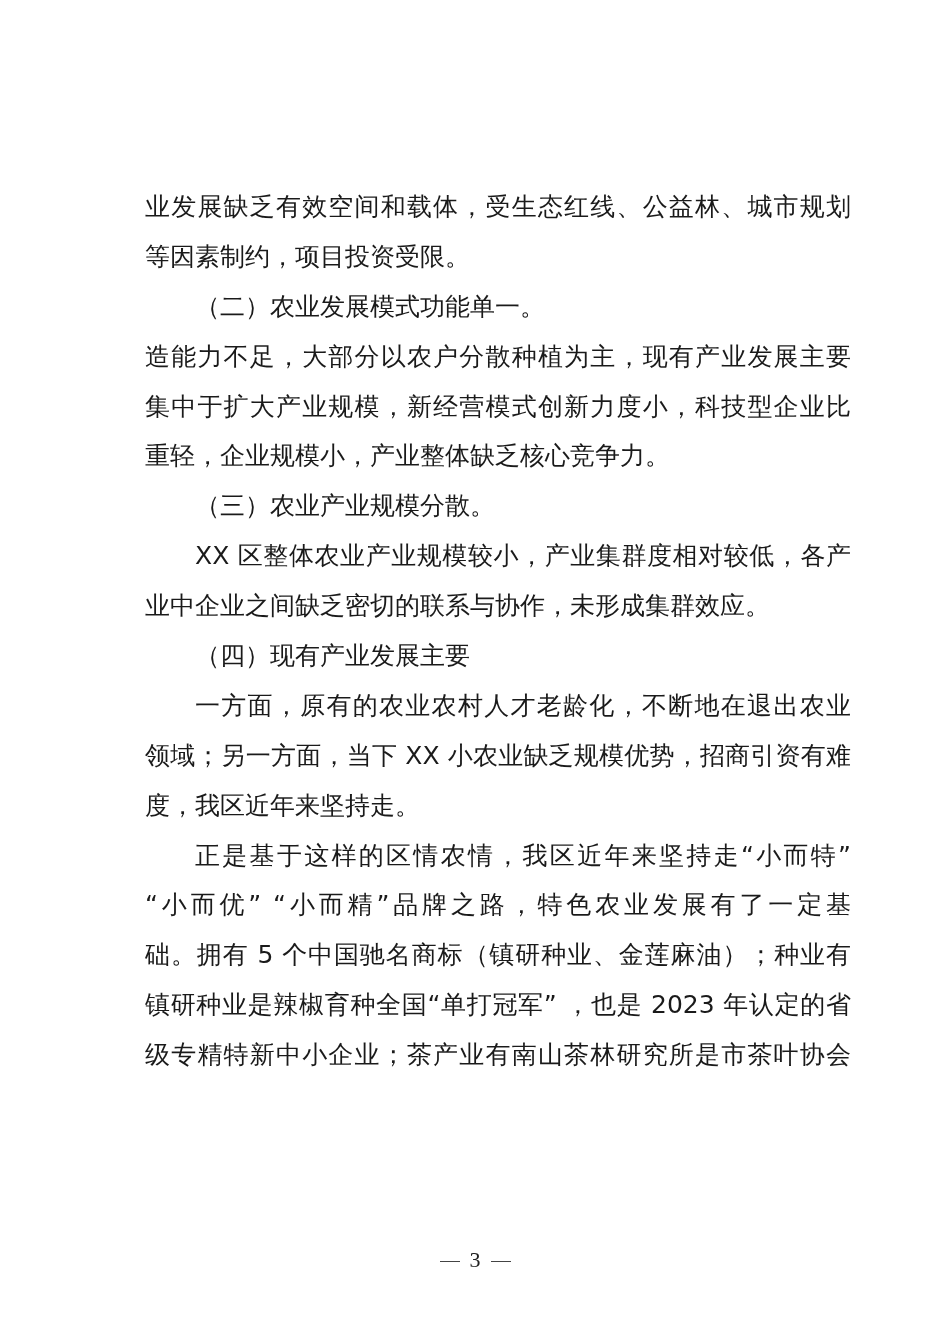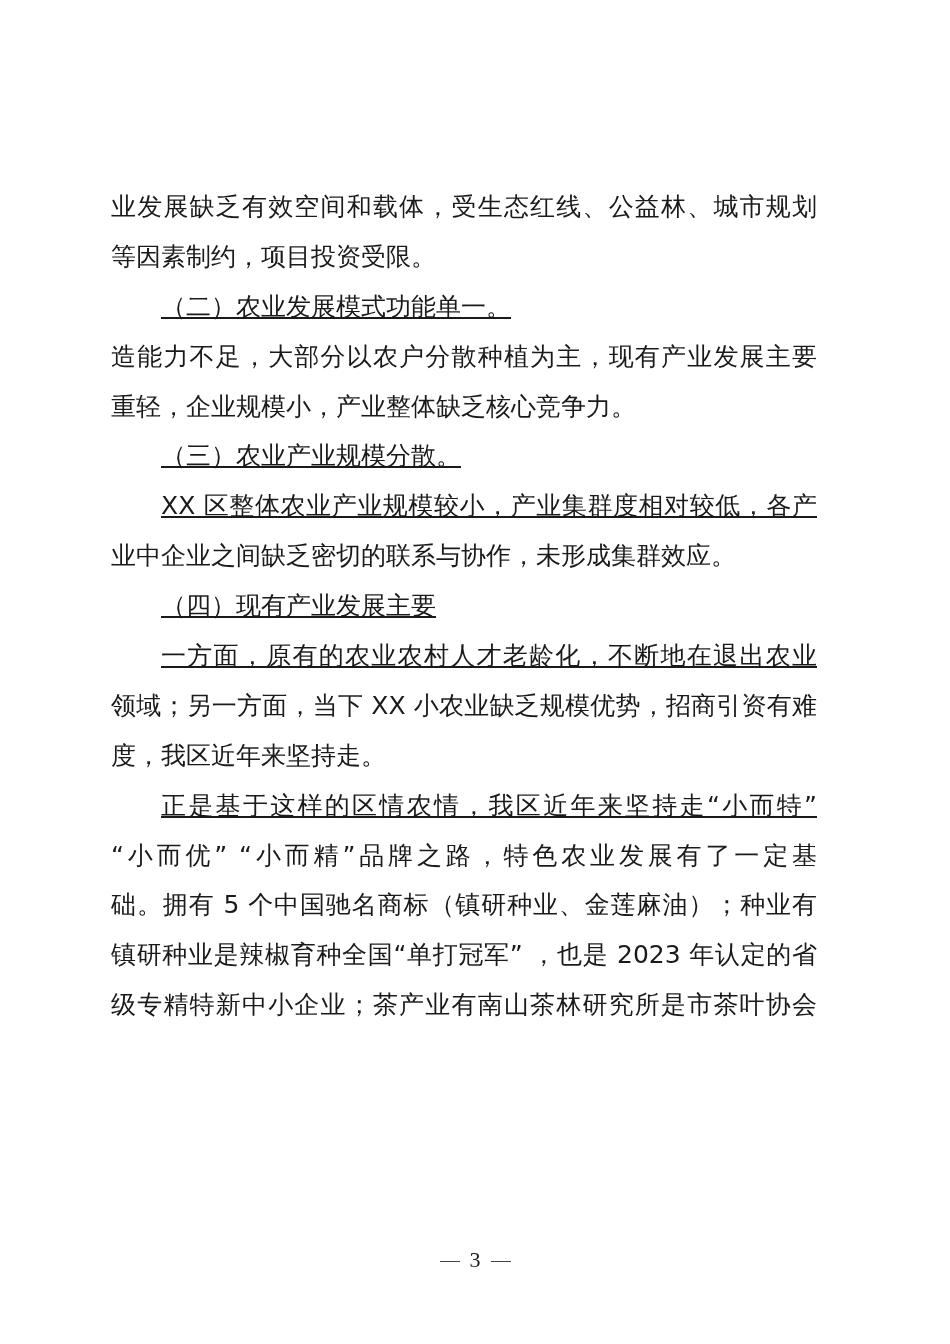--- a/index.html
+++ b/index.html
@@ -18,39 +18,38 @@
     .page {
       position: absolute;
       left: 0;
       top: 0;
       width: 950px;
       height: 1344px;
       background: #ffffff;
     }
     .body-text {
       position: absolute;
-      left: 111px;
+      left: 145px;
       top: 182px;
       width: 706px;
     }
     .line {
       height: 49.9px;
       line-height: 49.9px;
       font-size: 25px;
       white-space: nowrap;
       text-align: justify;
       text-align-last: justify;
       letter-spacing: 0px;
     }
     .line.last {
       text-align-last: left;
     }
     .indent {
       padding-left: 50px;
-      text-decoration: underline;
     }
     .page-number {
       position: absolute;
       top: 1245px;
       left: 0;
       width: 950px;
       text-align: center;
       font-family: "Liberation Serif", "DejaVu Serif", serif;
       font-size: 22px;
       color: #222;
@@ -67,20 +66,21 @@
   </style>
 </head>
 <body>
 
 <div class="page">
   <div class="body-text" id="body-text">
       <div class="line">业发展缺乏有效空间和载体，受生态红线、公益林、城市规划</div>
       <div class="line last">等因素制约，项目投资受限。</div>
       <div class="line indent last">（二）农业发展模式功能单一。</div>
       <div class="line">造能力不足，大部分以农户分散种植为主，现有产业发展主要</div>
+      <div class="line">集中于扩大产业规模，新经营模式创新力度小，科技型企业比</div>
       <div class="line last">重轻，企业规模小，产业整体缺乏核心竞争力。</div>
       <div class="line indent last">（三）农业产业规模分散。</div>
       <div class="line indent">XX 区整体农业产业规模较小，产业集群度相对较低，各产</div>
       <div class="line last">业中企业之间缺乏密切的联系与协作，未形成集群效应。</div>
       <div class="line indent last">（四）现有产业发展主要</div>
       <div class="line indent">一方面，原有的农业农村人才老龄化，不断地在退出农业</div>
       <div class="line">领域；另一方面，当下 XX 小农业缺乏规模优势，招商引资有难</div>
       <div class="line last">度，我区近年来坚持走。</div>
       <div class="line indent">正是基于这样的区情农情，我区近年来坚持走“小而特”</div>
       <div class="line">“小而优” “小而精”品牌之路，特色农业发展有了一定基</div>

